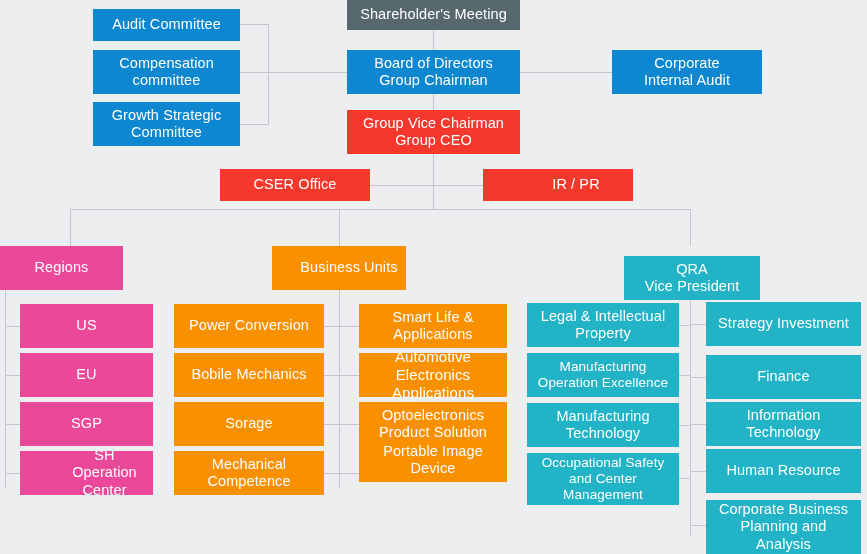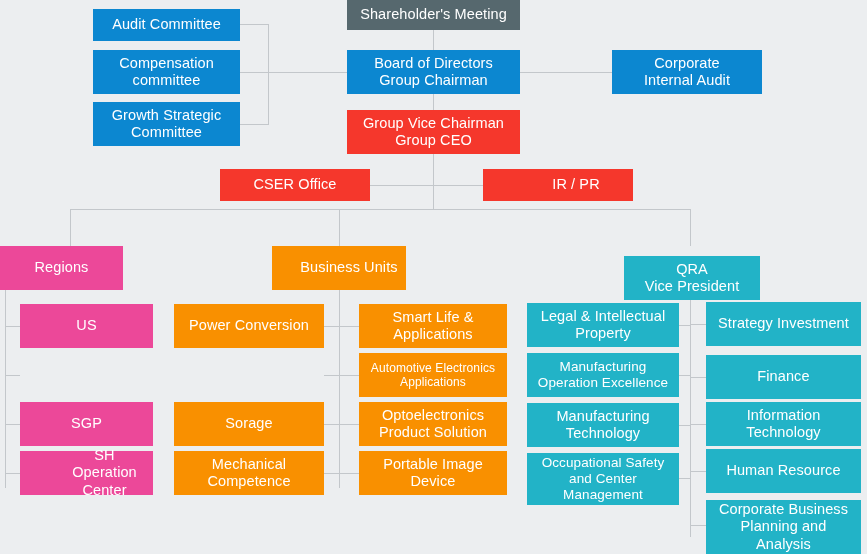--- a/index.html
+++ b/index.html
@@ -151,66 +151,72 @@
     <span>IR / PR</span>
   </div>
 
   <div class="node c-green" style="left:0px; top:246px; width:123px; height:44px;">
     <span>Regions</span>
   </div>
 
   <div class="node c-green" style="left:20px; top:304px; width:133px; height:44px;">
     <span>US</span>
   </div>
+  <div class="node c-green" style="left:20px; top:353px; width:133px; height:44px;">
+    <span>EU</span>
+  </div>
   <div class="node c-green" style="left:20px; top:402px; width:133px; height:44px;">
     <span>SGP</span>
   </div>
   <div class="node c-green" style="left:20px; top:451px; width:133px; height:44px;padding-left:40px;">
     <span>
       <span>SH Operation</span>
       <span>Center</span>
     </span>
   </div>
 
   <div class="node c-orange" style="left:272px; top:246px; width:134px; height:44px;padding-left:24px;">
     <span>Business Units</span>
   </div>
 
   <div class="node c-orange" style="left:174px; top:304px; width:150px; height:44px;">
     <span>Power Conversion</span>
   </div>
+  <div class="node c-orange" style="left:174px; top:353px; width:150px; height:44px;">
+    <span>Bobile Mechanics</span>
+  </div>
   <div class="node c-orange" style="left:174px; top:402px; width:150px; height:44px;">
     <span>Sorage</span>
   </div>
   <div class="node c-orange" style="left:174px; top:451px; width:150px; height:44px;">
     <span>
       <span>Mechanical</span>
       <span>Competence</span>
     </span>
   </div>
 
   <div class="node c-orange" style="left:359px; top:304px; width:148px; height:44px;">
     <span>
       <span>Smart Life &amp;</span>
       <span>Applications</span>
     </span>
   </div>
-  <div class="node c-orange" style="left:359px; top:353px; width:148px; height:44px; font-size:12px;">
+  <div class="node c-orange" style="left:359px; top:353px; width:148px; height:44px; font-size:15px;">
     <span>
       <span>Automotive Electronics</span>
       <span>Applications</span>
     </span>
   </div>
   <div class="node c-orange" style="left:359px; top:402px; width:148px; height:44px;">
     <span>
       <span>Optoelectronics</span>
       <span>Product Solution</span>
     </span>
   </div>
-  <div class="node c-orange" style="left:359px; top:451px; width:148px; height:44px;">
+  <div class="node c-orange" style="left:359px; top:438px; width:148px; height:44px;">
     <span>
       <span>Portable Image</span>
       <span>Device</span>
     </span>
   </div>
 
   <div class="node c-teal" style="left:624px; top:232px; width:136px; height:44px;margin-top:24px;">
     <span>
       <span>QRA</span>
       <span>Vice President</span>

